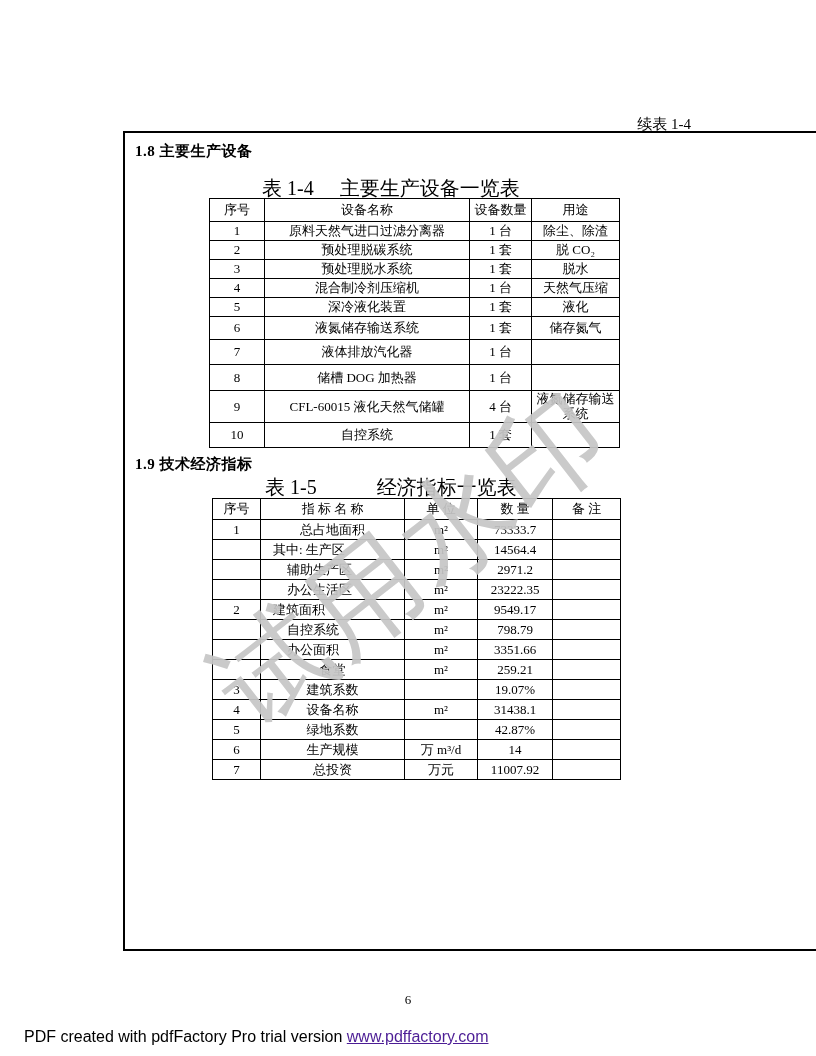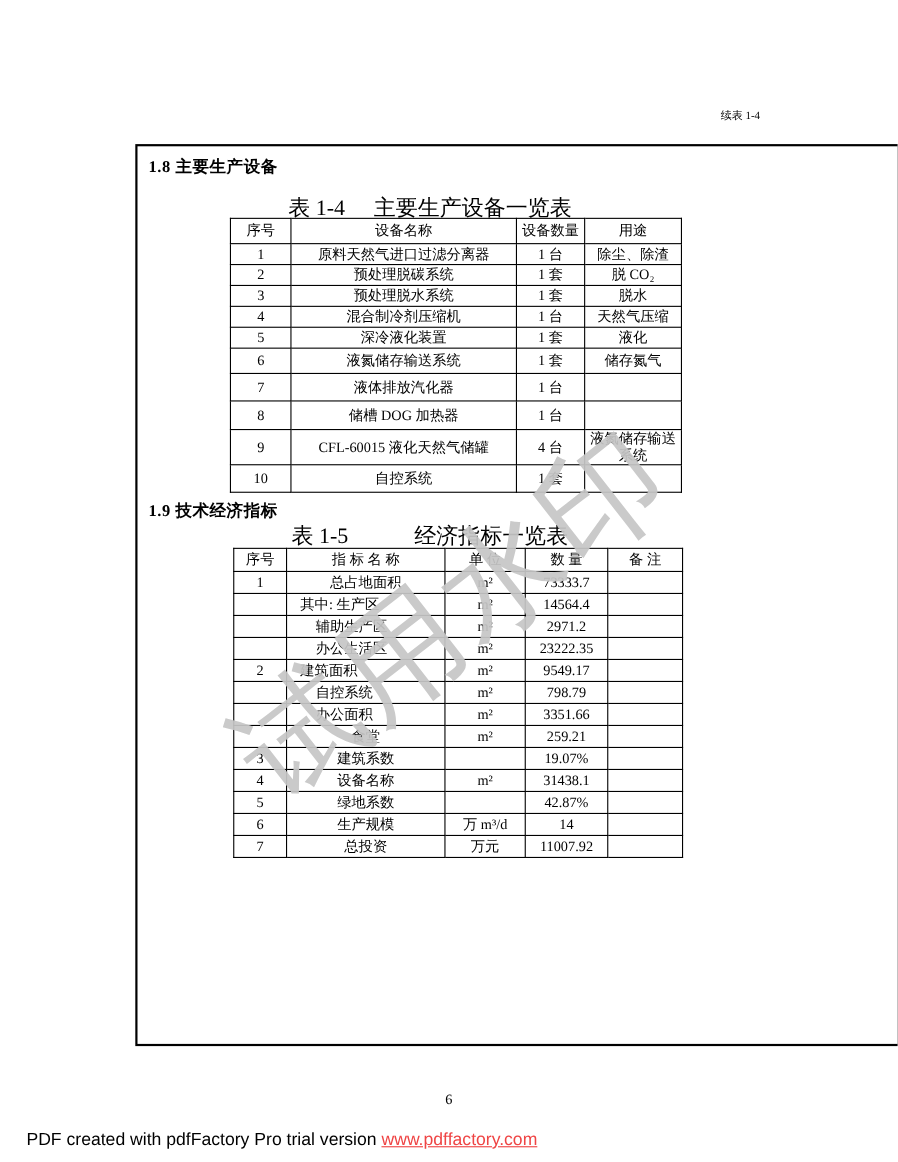--- a/index.html
+++ b/index.html
@@ -2,21 +2,21 @@
 <html><head>
 <meta charset="utf-8">
 <style>
   * { margin:0; padding:0; box-sizing:border-box; }
   html,body { background:#ffffff; }
   body {
     width:816px; height:1056px; position:relative; overflow:hidden;
     font-family:"Liberation Serif","DejaVu Serif",serif; color:#000;
   }
   .continuation-label {
-    position:absolute; top:98px; right:125px; font-size:10px;
+    position:absolute; top:115px; right:125px; font-size:15px;
   }
   .content-box {
     position:absolute; left:123px; top:131px; width:695px; height:820px;
     border:2px solid #000;
   }
   .sec-heading {
     position:absolute; left:10px; font-weight:bold; font-size:15px;
     letter-spacing:0.5px;
   }
   .sec-heading.h18 { top:9px; }
@@ -58,21 +58,21 @@
     transform-origin:center center; pointer-events:none;
   }
   .page-number {
     position:absolute; top:992px; left:0; width:816px;
     text-align:center; font-size:13px;
   }
   .pdf-footer {
     position:absolute; left:24px; top:1028px; font-size:16px;
     font-family:"Liberation Sans","DejaVu Sans",sans-serif;
   }
-  .pdf-footer a { color:#ef4444; text-decoration:underline; cursor:pointer; }
+  .pdf-footer a { color:#4c1d95; text-decoration:underline; cursor:pointer; }
 </style>
 </head>
 <body>
 
 <div class="continuation-label">续表 1-4</div>
 
 <div class="content-box">
 
   <div class="sec-heading h18">1.8 主要生产设备</div>
 

